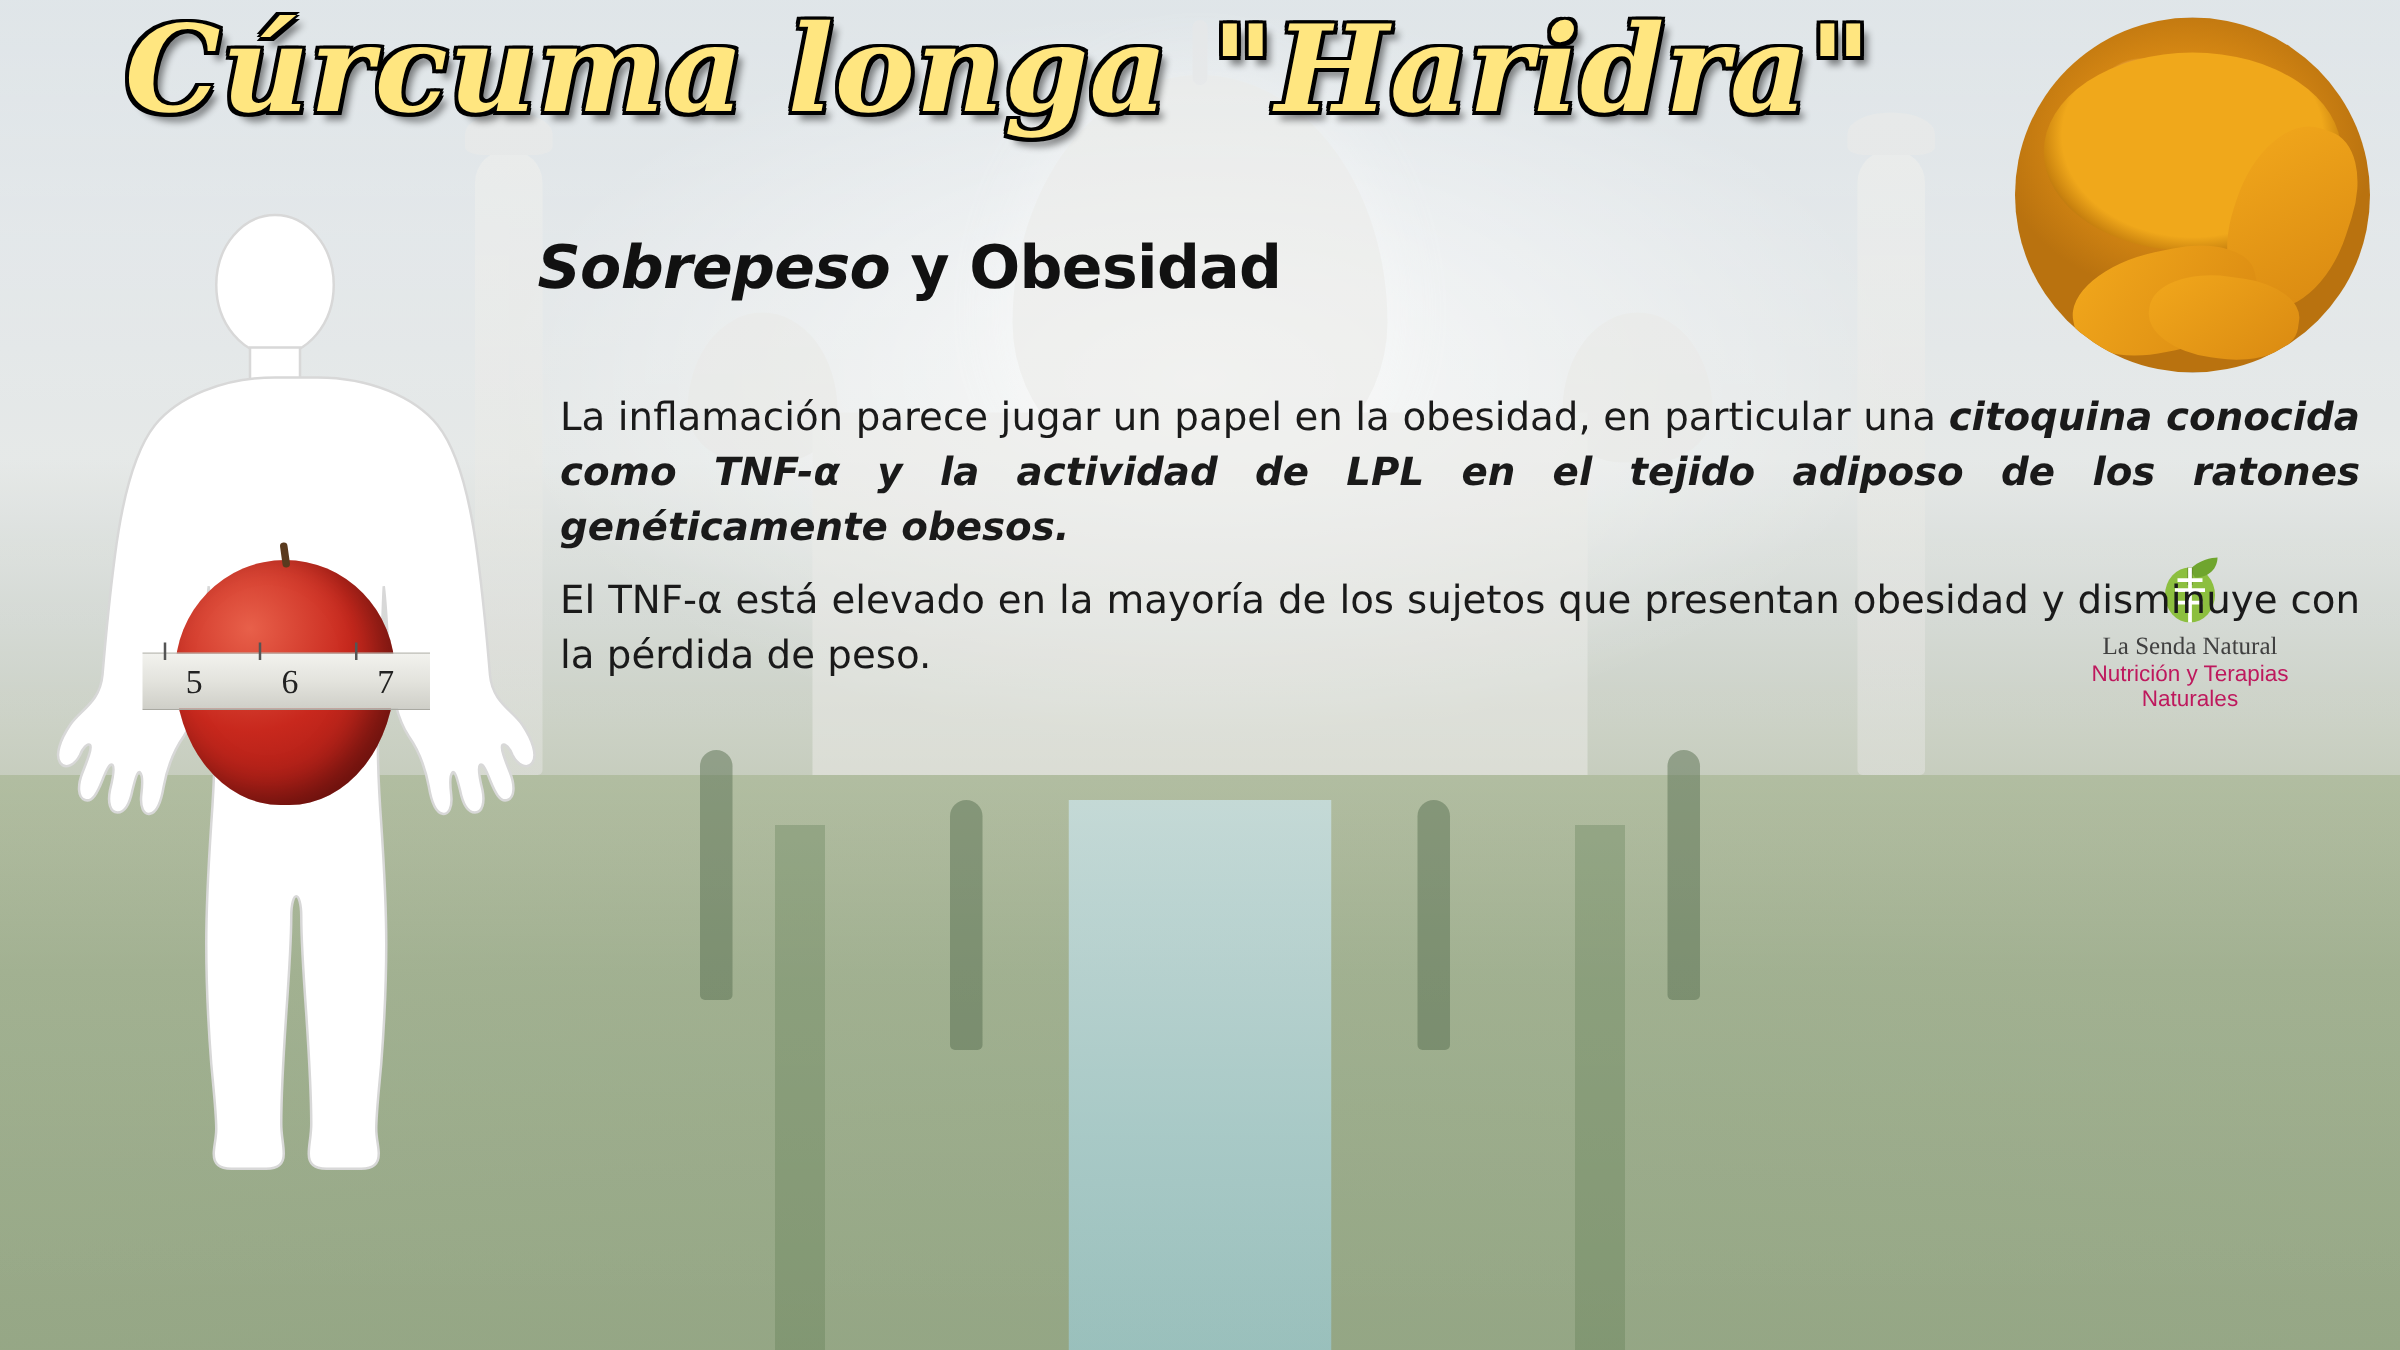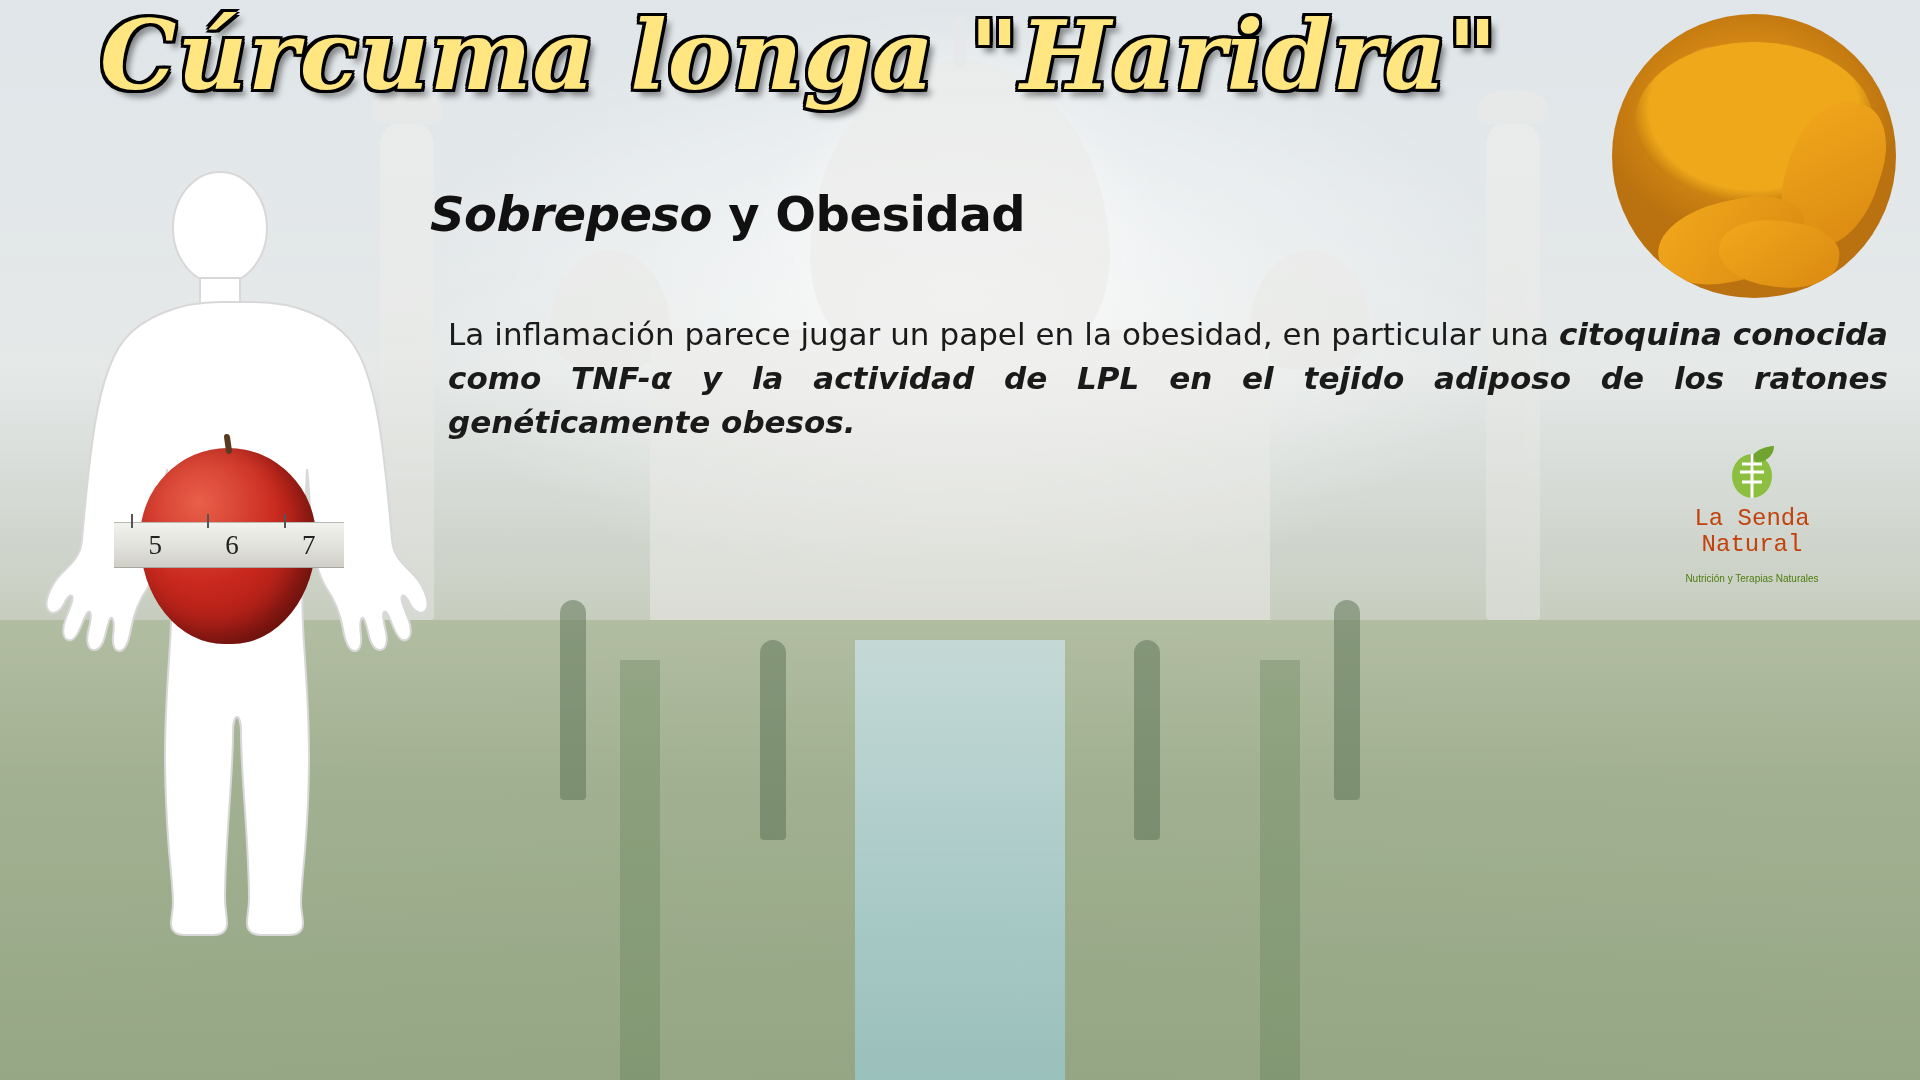--- a/index.html
+++ b/index.html
@@ -244,32 +244,32 @@
     width: 200px;
     text-align: center;
   }
   .logo .mark {
     width: 64px;
     height: 64px;
     margin: 0 auto 2px auto;
     position: relative;
   }
   .logo .logo-name {
-    font-family: Liberation Mono, monospace;
-    font-size: 24px;
-    color: #c2410c;
+    font-family: Liberation Serif, serif;
+    font-size: 20px;
+    color: #404040;
     font-weight: normal;
     line-height: 1.1;
   }
   .logo .logo-tag {
     font-family: "Liberation Sans", sans-serif;
-    font-size: 10px;
-    color: #4d7c0f;
+    font-size: 18px;
+    color: #be185d;
     line-height: 1.1;
-    margin-top: 14px;
+    margin-top: 2px;
   }
 
   
   .figure {
     position: absolute;
     left: 0px;
     top: 170px;
     width: 440px;
     height: 910px;
   }
@@ -465,15 +465,18 @@
       </svg>
     </div>
     <div class="logo-name">La Senda Natural</div>
     <div class="logo-tag">Nutrición y Terapias Naturales</div>
   </div>
 
   <div class="body-text">
     <p>
       <span>La inflamación parece jugar un papel en la obesidad, en particular una </span><span class="bi">citoquina conocida como TNF-α y la actividad de LPL en el tejido adiposo de los ratones genéticamente obesos.</span>
     </p>
+    <p class="last">
+      <span>El TNF-α está elevado en la mayoría de los sujetos que presentan obesidad y disminuye con la pérdida de peso.</span>
+    </p>
   </div>
 
 </div>
 
 </body></html>

